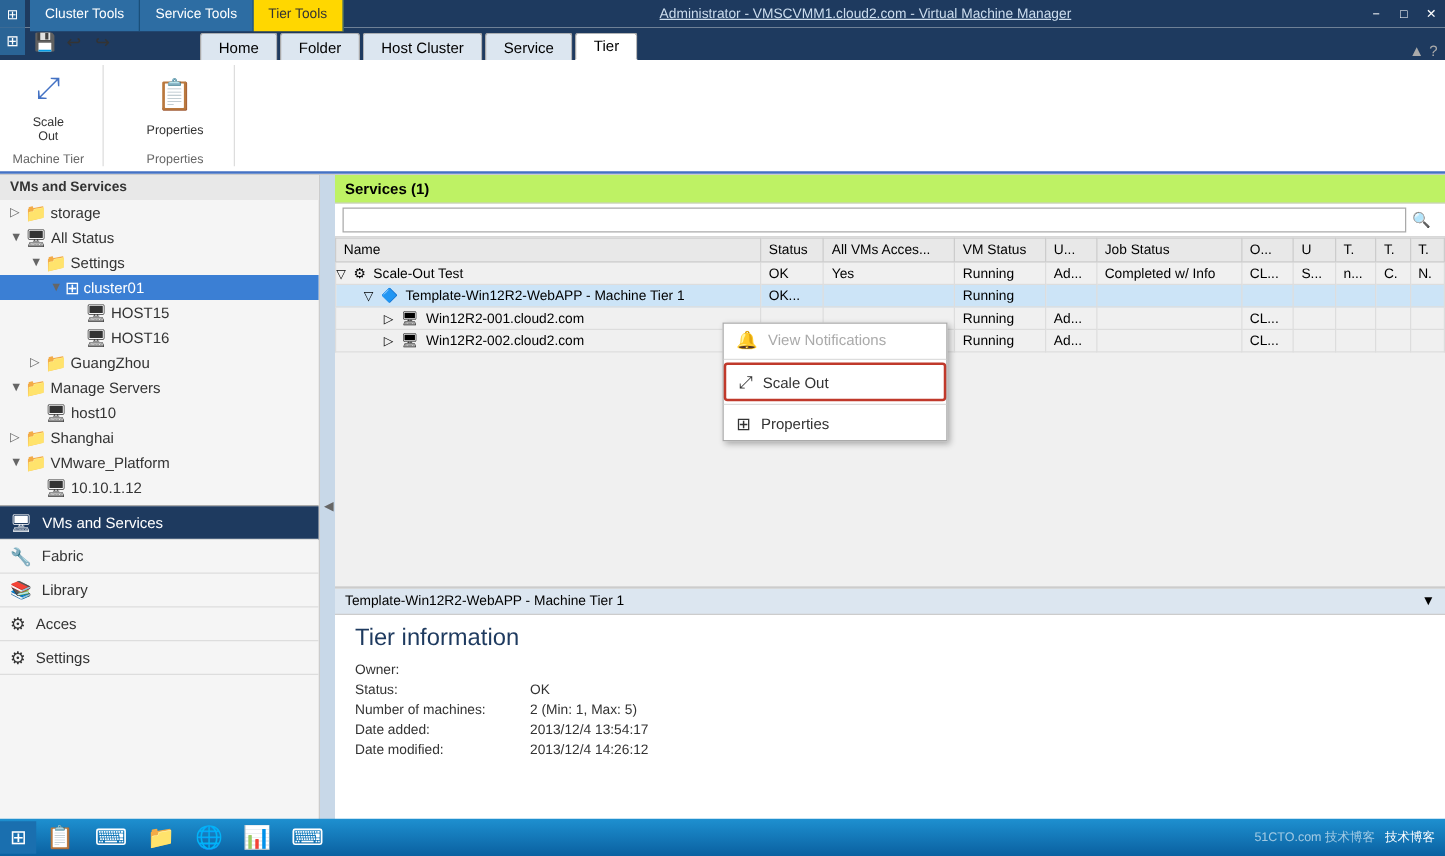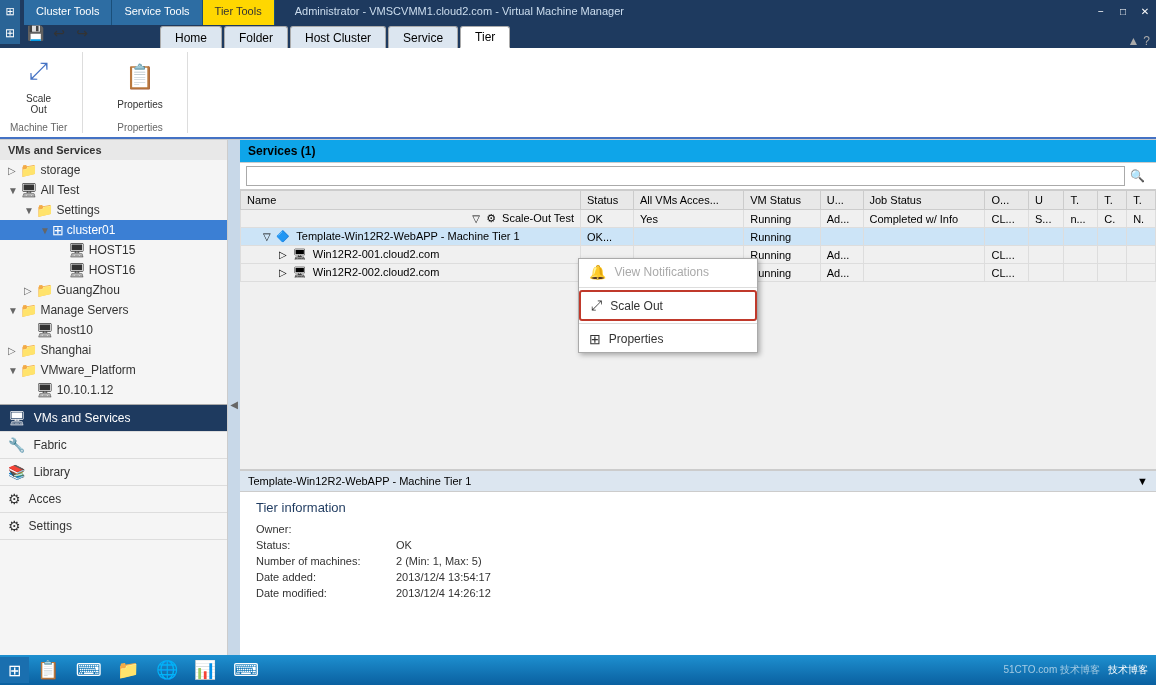--- a/index.html
+++ b/index.html
@@ -20,21 +20,21 @@
     .title-bar-tabs { display: flex; }
     .title-tab {
       padding: 8px 12px;
       background: #2d6da3;
       color: white;
       font-size: 11px;
       border-right: 1px solid #1a4f7a;
       cursor: pointer;
     }
     .title-tab.active { background: #ffd700; color: #333; }
-    .title-bar-title { flex: 1; font-size: 11px; color: #cde; padding-left: 20px; }
+    .title-bar-title { flex: 1; text-align: center; font-size: 11px; color: #cde; padding-left: 20px; text-decoration: underline; }
     .title-bar-controls { display: flex; }
     .title-bar-btn { width: 22px; height: 22px; display: flex; align-items: center; justify-content: center; cursor: pointer; color: white; font-size: 10px; }
 
     
     .ribbon-area {
       background: #f8f8f8;
       border-bottom: 1px solid #ccc;
     }
     .ribbon-tab {
       padding: 3px 14px;
@@ -119,21 +119,21 @@
     }
     .nav-item.active { background: #1e3a5f; color: white; }
     .nav-item .nav-icon { margin-right: 8px; font-size: 14px; }
 
     
     .content-area { flex: 1; display: flex; flex-direction: column; overflow: hidden; }
 
     
     .content-header {
       padding: 4px 8px;
-      background: #0ea5e9;
+      background: #bef264;
       border-bottom: 1px solid #ccc;
       font-size: 12px;
       font-weight: bold;
     }
     .search-bar {
       padding: 3px 6px;
       background: white;
       border-bottom: 1px solid #ccc;
       display: flex; align-items: center;
     }
@@ -174,21 +174,21 @@
       overflow-y: auto;
     }
     .detail-header {
       display: flex; align-items: center; justify-content: space-between;
       padding: 4px 8px;
       background: #dce6f0;
       border-bottom: 1px solid #ccc;
       font-size: 11px;
     }
     .detail-body { padding: 8px 16px; }
-    .detail-section-title { color: #1e3a5f; font-size: 13px; margin-bottom: 8px; }
+    .detail-section-title { color: #1e3a5f; font-size: 19px; margin-bottom: 8px; }
     .detail-row { display: flex; margin-bottom: 4px; font-size: 11px; }
     .detail-label { width: 140px; color: #333; font-weight: normal; }
     .detail-value { color: #333; }
 
     
     .context-menu {
       position: absolute;
       top: 258px;
       left: 578px;
       background: white;
@@ -297,33 +297,33 @@
           <span class="ribbon-btn-label">Properties</span>
         </div>
       </div>
       <span class="ribbon-group-label">Properties</span>
     </div>
   </div>
 </div>
 
 <div style="display:flex; height:calc(685px - 22px - 26px - 78px - 30px);">
 
-  <div class="sidebar" style="width:228px; overflow-y:auto; border-right:1px solid #ccc;">
+  <div class="sidebar" style="width:256px; overflow-y:auto; border-right:1px solid #ccc;">
     <div class="sidebar-header">VMs and Services</div>
 
     <div id="tree-container">
         <div class="tree-item" style="padding-left: 8px;">
     <span class="tree-expand">▷</span>
     <span class="tree-icon">📁</span>
     <span>storage</span>
   </div>
         <div class="tree-item" style="padding-left: 8px;">
     <span class="tree-expand">▼</span>
     <span class="tree-icon">🖥</span>
-    <span>All Test</span>
+    <span>All Status</span>
   </div>
         <div class="tree-item" style="padding-left: 24px;">
     <span class="tree-expand">▼</span>
     <span class="tree-icon">📁</span>
     <span>Settings</span>
   </div>
         <div class="tree-item selected" style="padding-left: 40px;">
     <span class="tree-expand">▼</span>
     <span class="tree-icon">⊞</span>
     <span>cluster01</span>
@@ -414,21 +414,21 @@
             <th>Job Status</th>
             <th>O...</th>
             <th>U</th>
             <th>T.</th>
             <th>T.</th>
             <th>T.</th>
           </tr>
         </thead>
         <tbody id="table-body">
             <tr>
-    <td style="padding-left:0;text-align:right;">
+    <td style="padding-left:0;">
       <span style="font-size:10px;margin-right:3px;">▽</span>
       <span style="margin-right:3px;">⚙</span>
       Scale-Out Test
     </td>
     <td>OK</td>
     <td>Yes</td>
     <td>Running</td>
     <td>Ad...</td>
     <td>Completed w/ Info</td>
     <td>CL...</td>

